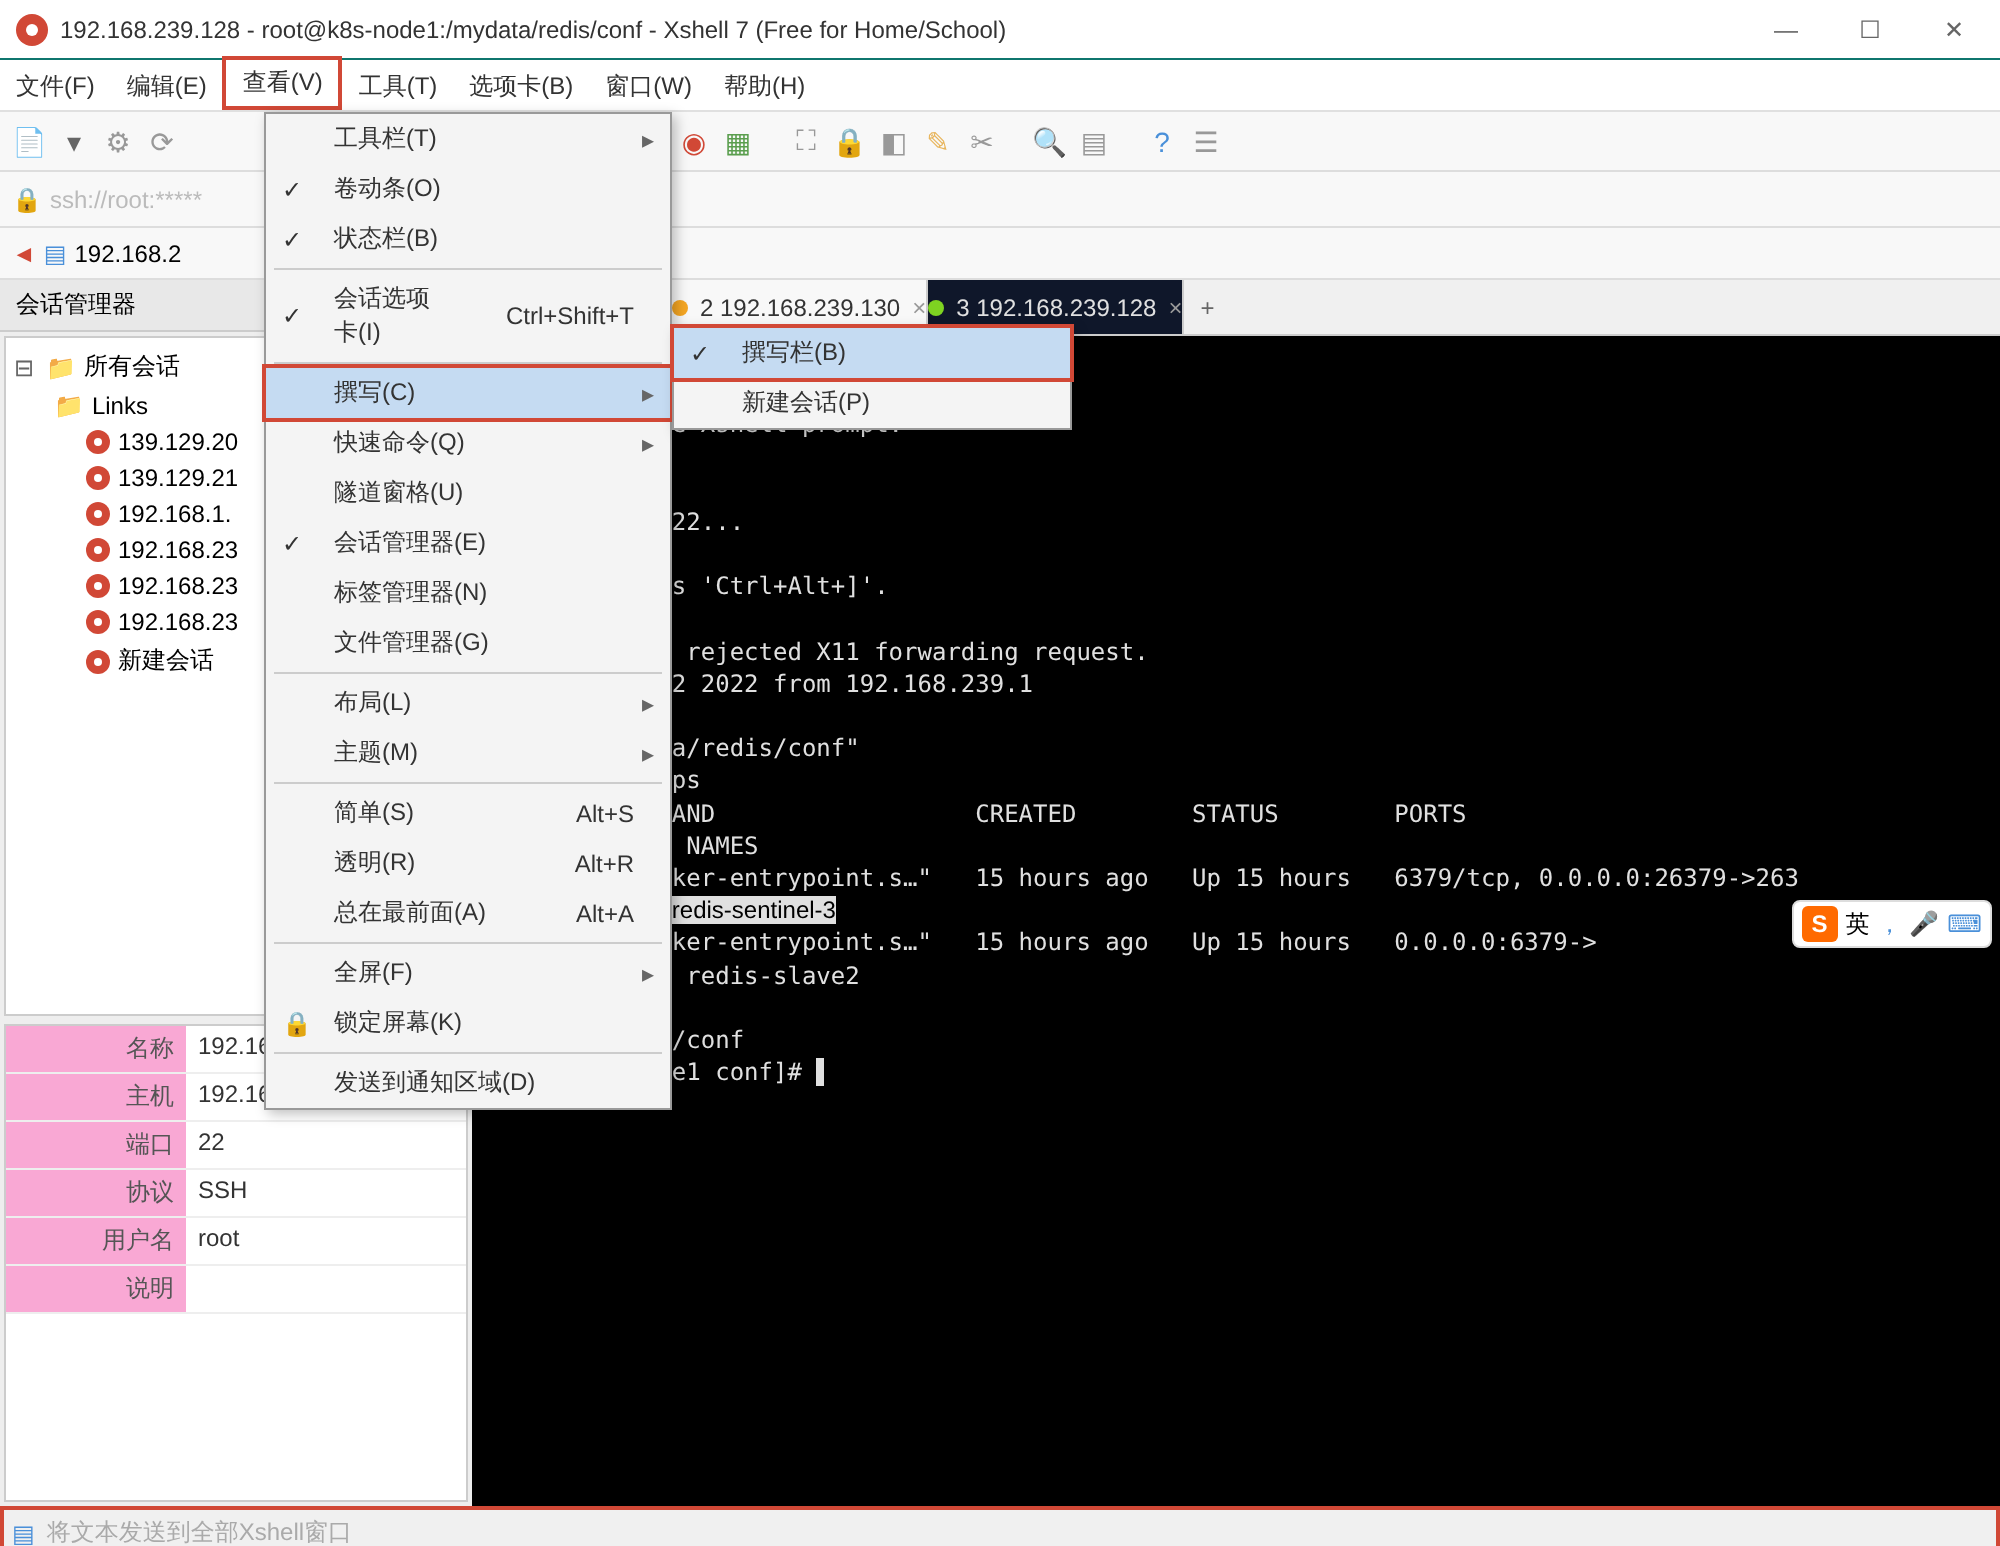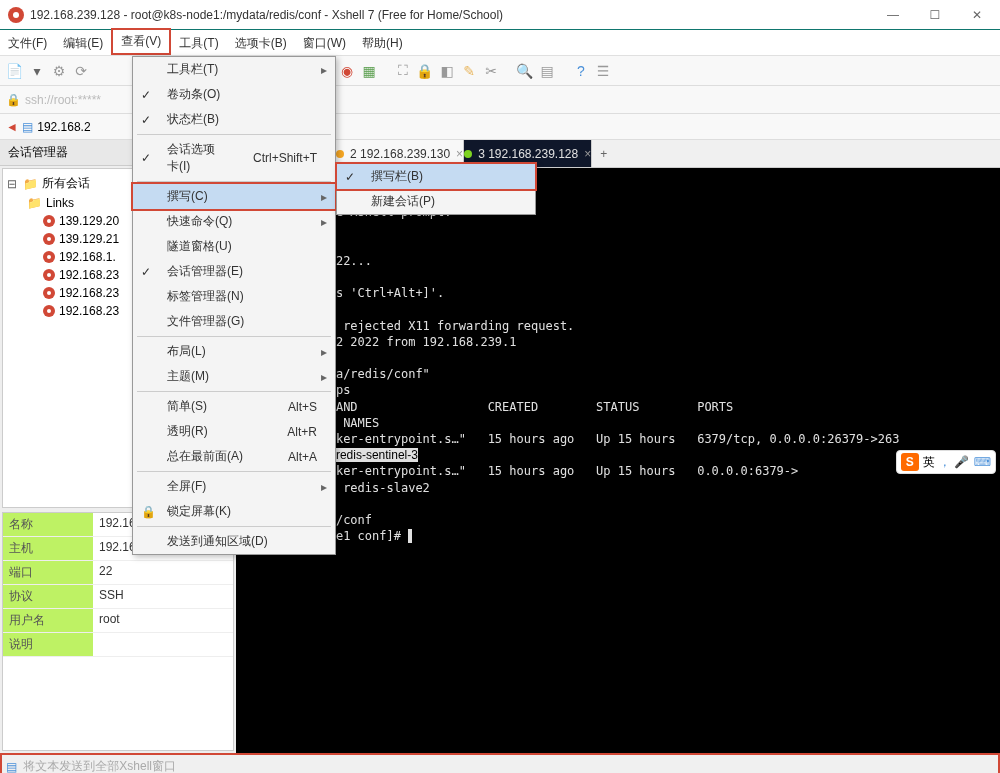--- a/index.html
+++ b/index.html
@@ -25,21 +25,21 @@
 .tree { flex: 0 0 340px; background: #fff; border: 1px solid #ccc; margin: 2px; overflow: hidden; padding: 4px 0; }
 .tree-item { display: flex; align-items: center; padding: 2px 4px; gap: 4px; }
 .tree-item .indent1 { width: 16px; }
 .tree-item .indent2 { width: 32px; }
 .tree-toggle { width: 12px; color: #666; }
 .folder-icon { color: #e8b55c; }
 .session-icon { width: 12px; height: 12px; background: #d14836; border-radius: 50%; position: relative; }
 .session-icon::after { content: ""; position: absolute; width: 4px; height: 4px; background: #fff; border-radius: 50%; top: 4px; left: 4px; }
 .props { flex: 1; background: #fff; border: 1px solid #ccc; margin: 2px; }
 .prop-row { display: flex; border-bottom: 1px solid #eee; }
-.prop-label { width: 90px; padding: 3px 6px; background: #bef264; color: #555; }
+.prop-label { width: 90px; padding: 3px 6px; background: #f9a8d4; color: #555; text-align: right; }
 .prop-value { flex: 1; padding: 3px 6px; color: #333; }
 .terminal-area { flex: 1; display: flex; flex-direction: column; background: #000; }
 .tabs { height: 28px; background: #f0f0f0; display: flex; align-items: stretch; border-bottom: 1px solid #ccc; padding-left: 100px; }
 .tab { display: flex; align-items: center; padding: 0 0; gap: 6px; border-right: 1px solid #ccc; background: #f8f8f8; color: #333; font-size: 12px; }
 .tab.active { background: #0f172a; color: #e0e0e0; }
 .tab-dot { width: 8px; height: 8px; border-radius: 50%; }
 .dot-orange { background: #f5a623; }
 .dot-green { background: #7ed321; }
 .tab-close { color: #999; }
 .tab-add { padding: 0 8px; display: flex; align-items: center; color: #666; }
@@ -156,20 +156,25 @@
       <div class="tree-item">
           <span class="indent2"></span>
           <span class="session-icon"></span>
           <span>192.168.23</span>
         </div>
       <div class="tree-item">
           <span class="indent2"></span>
           <span class="session-icon"></span>
           <span>192.168.23</span>
         </div>
+      <div class="tree-item">
+          <span class="indent2"></span>
+          <span class="session-icon"></span>
+          <span>新建会话</span>
+        </div>
     </div>
     <div class="props">
       <div class="prop-row">
           <div class="prop-label">名称</div>
           <div class="prop-value">192.168.239.1...</div>
         </div>
       <div class="prop-row">
           <div class="prop-label">主机</div>
           <div class="prop-value">192.168.239.1...</div>
         </div>

